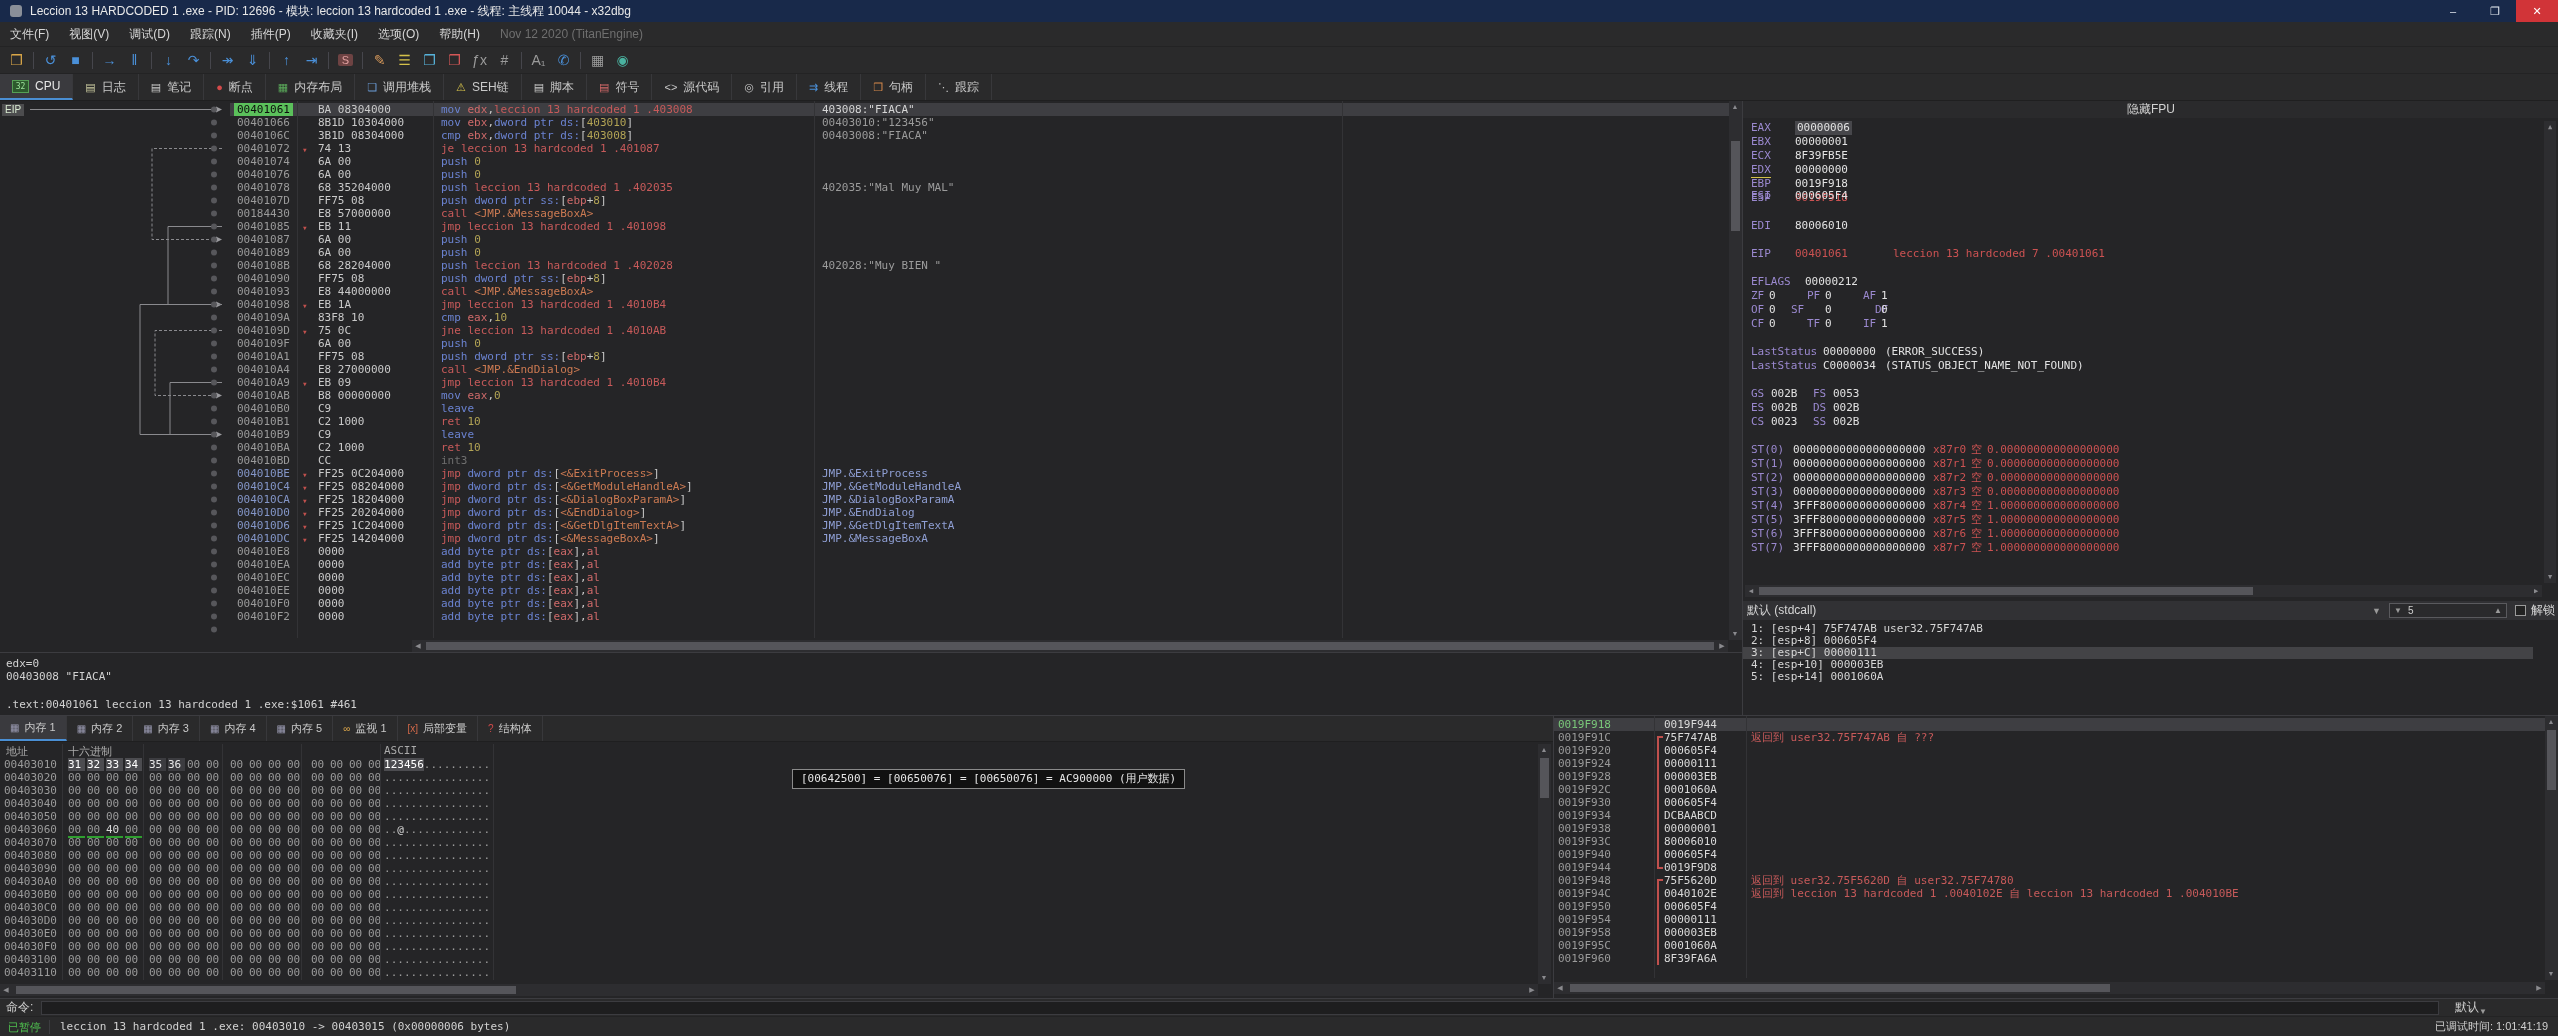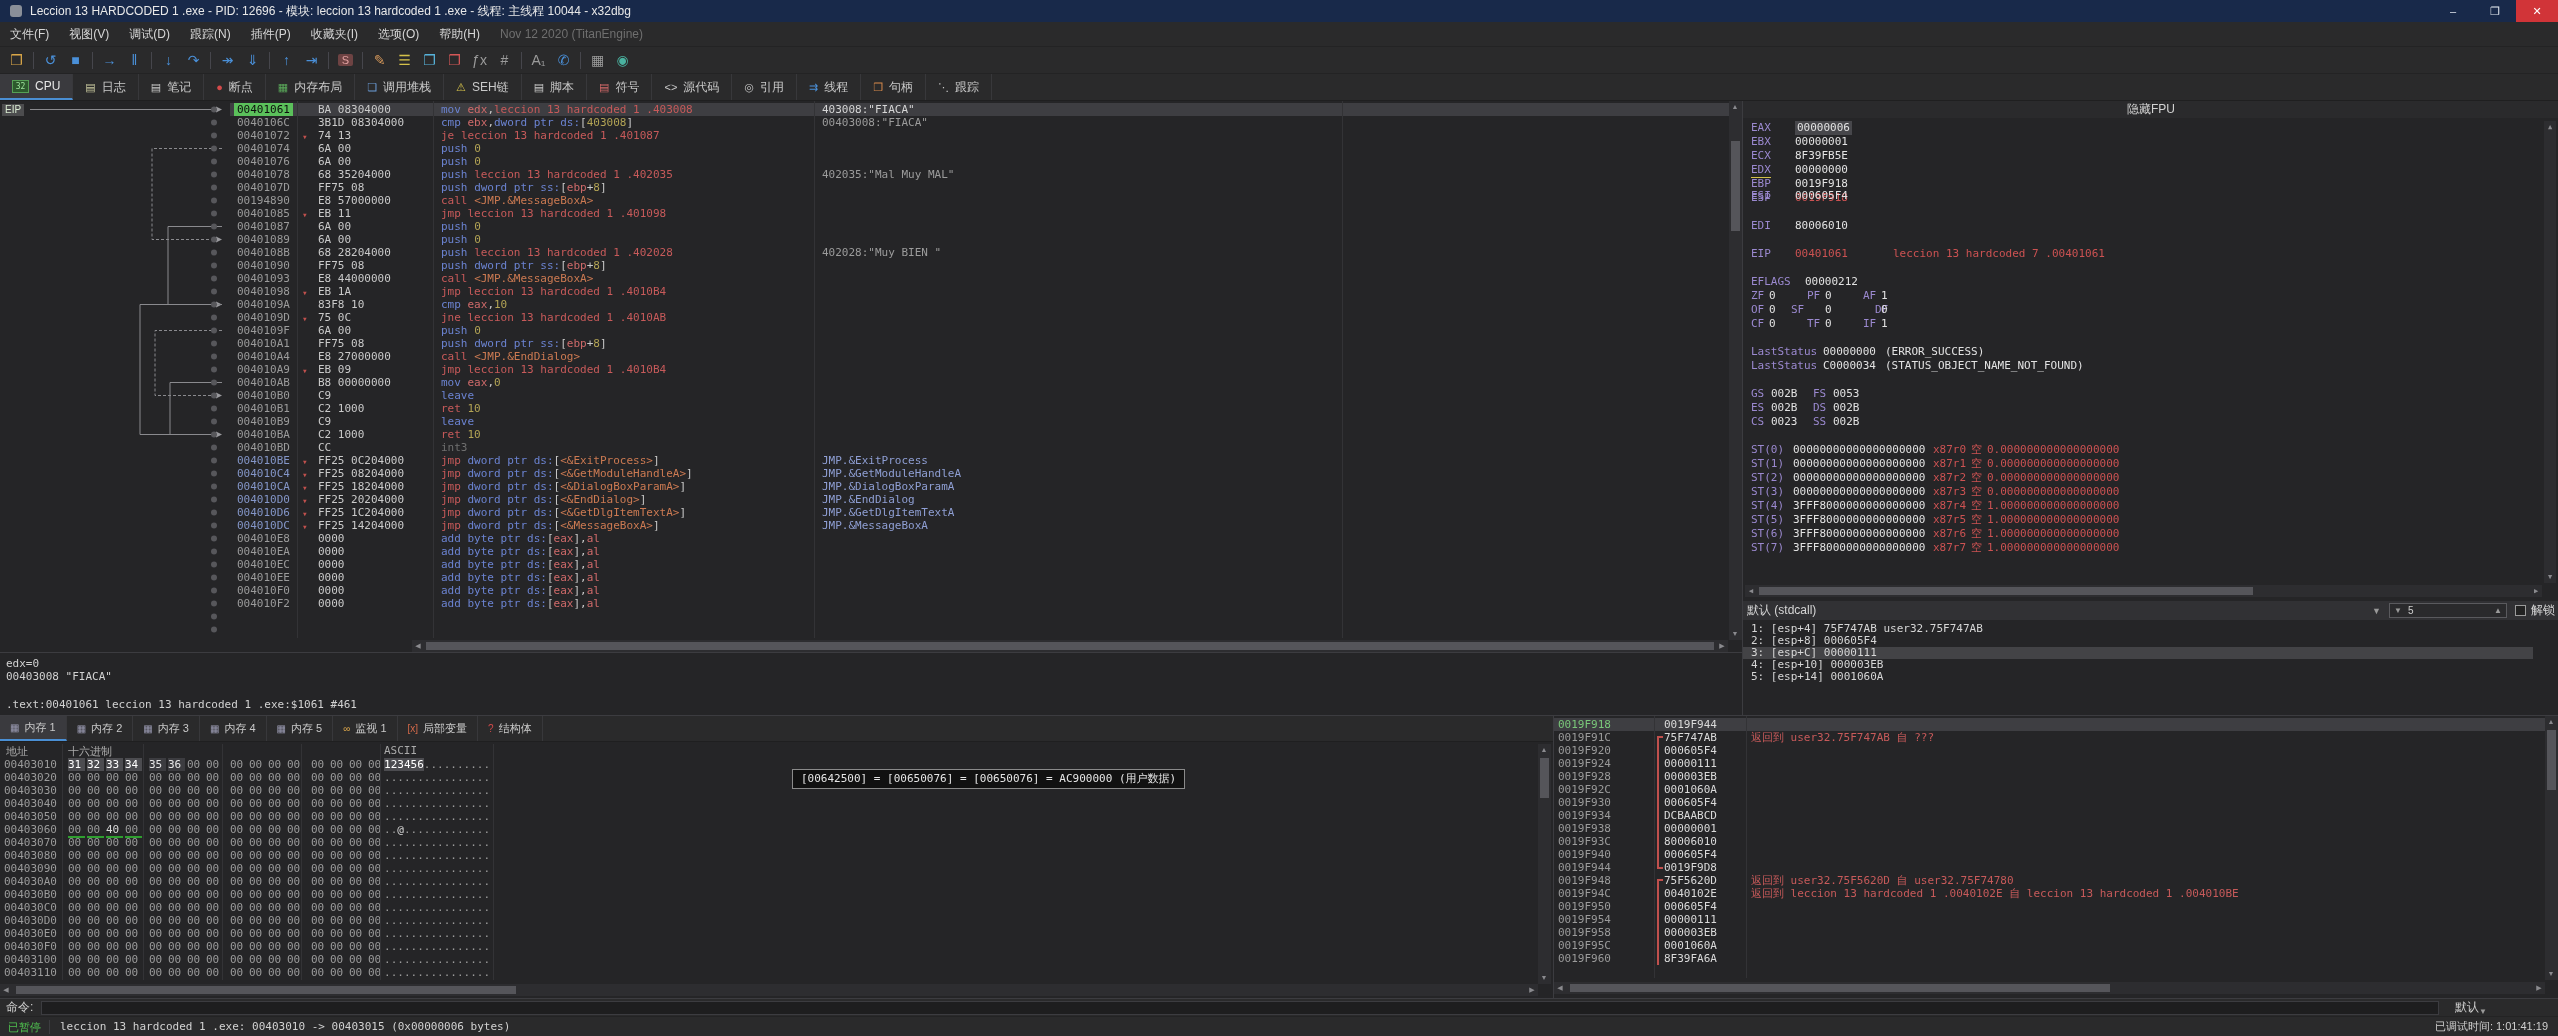--- a/index.html
+++ b/index.html
@@ -329,20 +329,26 @@
         <circle cx="214" cy="526.5" r="3" fill="#57575b"></circle>
       </svg>
     <div id="drows" class="mono">
         <div class="drow sel">
           <span class="dcell daddr">00401061</span>
           <span class="dcell dbytes">BA 08304000</span>
           <span class="dcell dinstr"><span class="c-blue">mov</span> <span class="c-pink">edx</span>,<span class="c-red">leccion 13 hardcoded 1 .403008</span></span>
           <span class="dcell dcmt">403008:"FIACA"</span>
         </div>
         <div class="drow">
+          <span class="dcell daddr">00401066</span>
+          <span class="dcell dbytes">8B1D 10304000</span>
+          <span class="dcell dinstr"><span class="c-blue">mov</span> <span class="c-pink">ebx</span>,<span class="c-blue">dword ptr</span> <span class="c-blue">ds:</span>[<span class="c-gold">403010</span>]</span>
+          <span class="dcell dcmt">00403010:"123456"</span>
+        </div>
+        <div class="drow">
           <span class="dcell daddr">0040106C</span>
           <span class="dcell dbytes">3B1D 08304000</span>
           <span class="dcell dinstr"><span class="c-blue">cmp</span> <span class="c-pink">ebx</span>,<span class="c-blue">dword ptr</span> <span class="c-blue">ds:</span>[<span class="c-gold">403008</span>]</span>
           <span class="dcell dcmt">00403008:"FIACA"</span>
         </div>
         <div class="drow">
           <span class="dcell jmark">▼</span>
           <span class="dcell daddr">00401072</span>
           <span class="dcell dbytes">74 13</span>
           <span class="dcell dinstr"><span class="c-red">je</span> <span class="c-red">leccion 13 hardcoded 1 .401087</span></span>
@@ -366,21 +372,21 @@
           <span class="dcell dinstr"><span class="c-blue">push</span> <span class="c-red">leccion 13 hardcoded 1 .402035</span></span>
           <span class="dcell dcmt">402035:"Mal Muy MAL"</span>
         </div>
         <div class="drow">
           <span class="dcell daddr">0040107D</span>
           <span class="dcell dbytes">FF75 08</span>
           <span class="dcell dinstr"><span class="c-blue">push</span> <span class="c-blue">dword ptr</span> <span class="c-blue">ss:</span>[<span class="c-pink">ebp</span>+<span class="c-gold">8</span>]</span>
           <span class="dcell dcmt"></span>
         </div>
         <div class="drow">
-          <span class="dcell daddr">00194890</span>
+          <span class="dcell daddr">00184430</span>
           <span class="dcell dbytes">E8 57000000</span>
           <span class="dcell dinstr"><span class="c-red">call</span> <span class="c-orange">&lt;JMP.&amp;MessageBoxA&gt;</span></span>
           <span class="dcell dcmt"></span>
         </div>
         <div class="drow">
           <span class="dcell jmark">▼</span>
           <span class="dcell daddr">00401085</span>
           <span class="dcell dbytes">EB 11</span>
           <span class="dcell dinstr"><span class="c-red">jmp</span> <span class="c-red">leccion 13 hardcoded 1 .401098</span></span>
           <span class="dcell dcmt"></span>

